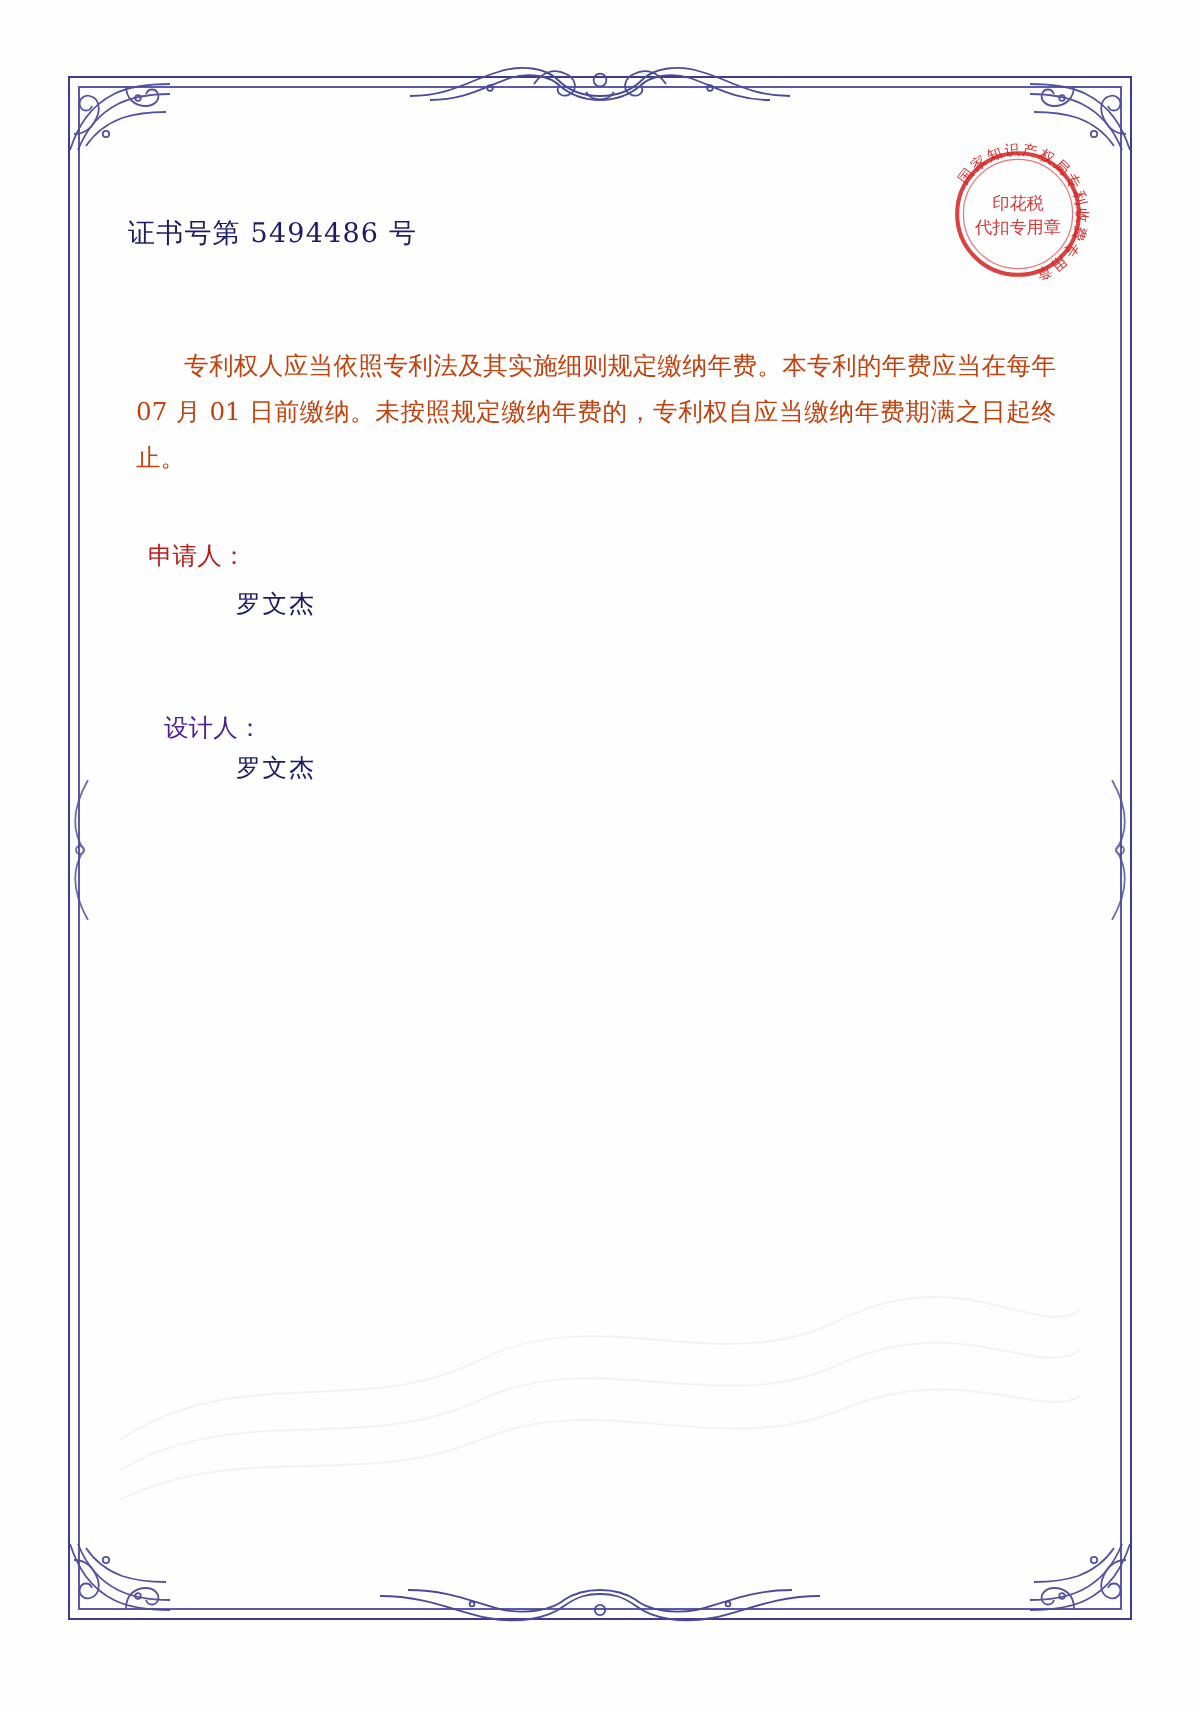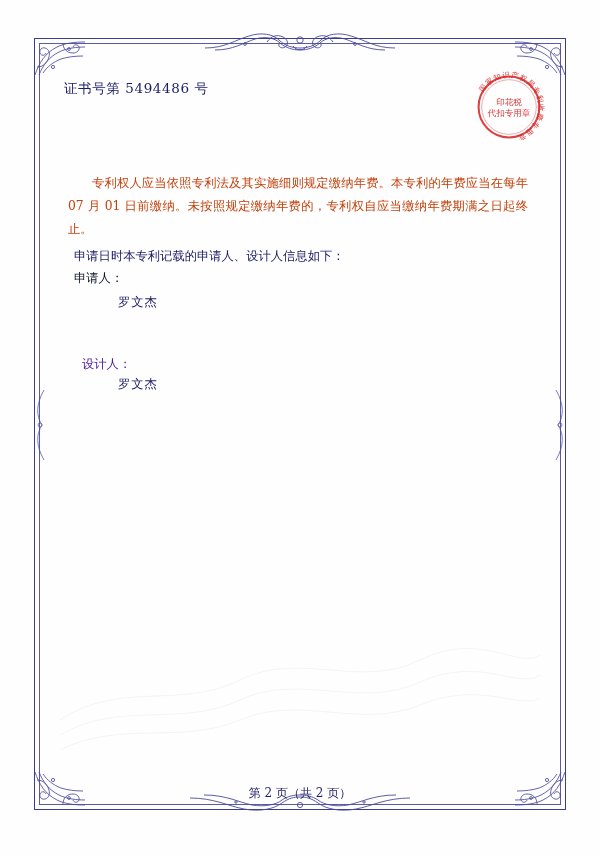--- a/index.html
+++ b/index.html
@@ -102,21 +102,21 @@
     height: 200px;
     opacity: 0.05;
     pointer-events: none;
   }
   .watermark svg { width: 100%; height: 100%; }
 
   
   .cert-no {
     position: absolute;
     left: 64px;
-    top: 80px;
+    top: 108px;
     font-size: 13.5px;
     letter-spacing: 0.6px;
     color: #1b1b66;
     font-family: "DejaVu Serif", serif;
   }
 
   .para {
     position: absolute;
     left: 68px;
     top: 172px;
@@ -136,21 +136,21 @@
     font-size: 12.3px;
     color: #1b1b66;
     font-family: "DejaVu Serif", serif;
   }
 
   .label-applicant {
     position: absolute;
     left: 74px;
     top: 270px;
     font-size: 12.3px;
-    color: #0f172a;
+    color: #b91c1c;
     font-family: "DejaVu Serif", serif;
     text-align: center;
   }
   .value-applicant {
     position: absolute;
     left: 118px;
     top: 294px;
     font-size: 12.3px;
     color: #1b1b66;
     letter-spacing: 1px;
@@ -290,29 +290,27 @@
       <path d="M0 160 C60 120 120 150 180 120 C240 90 300 130 360 100 C420 70 460 110 480 95"></path>
       <path d="M0 175 C60 140 120 168 180 140 C240 112 300 150 360 122 C420 95 460 130 480 115"></path>
       <path d="M0 190 C60 160 120 185 180 160 C240 134 300 170 360 145 C420 120 460 150 480 138"></path>
     </svg>
   </div>
 
   <div class="cert-no">证书号第 5494486 号</div>
 
   <div class="para">专利权人应当依照专利法及其实施细则规定缴纳年费。本专利的年费应当在每年 07 月 01 日前缴纳。未按照规定缴纳年费的，专利权自应当缴纳年费期满之日起终止。</div>
 
-  <div class="info-head">申请日时本专利记载的申请人、设计人信息如下：</div>
 
   <div class="label-applicant">申请人：</div>
   <div class="value-applicant">罗文杰</div>
 
   <div class="label-designer">设计人：</div>
   <div class="value-designer">罗文杰</div>
 
-  <div class="footer">第 2 页（共 2 页）</div>
 
   <div class="seal">
     <svg viewBox="0 0 100 100">
       <defs>
         <path id="sealArc" d="M 50,50 m -38,0 a 38,38 0 1,1 76,0 a 38,38 0 1,1 -76,0"></path>
       </defs>
       <circle cx="50" cy="50" r="39" fill="none" stroke="#d32020" stroke-width="2.6" opacity="0.85"></circle>
       <circle cx="50" cy="50" r="35" fill="none" stroke="#d32020" stroke-width="0.8" opacity="0.6"></circle>
       <text font-size="9.5" fill="#d32020" opacity="0.9" font-family="DejaVu Serif, serif" letter-spacing="1.2">
         <textPath href="#sealArc" startOffset="8%">国家知识产权局专利收费专用章</textPath>

